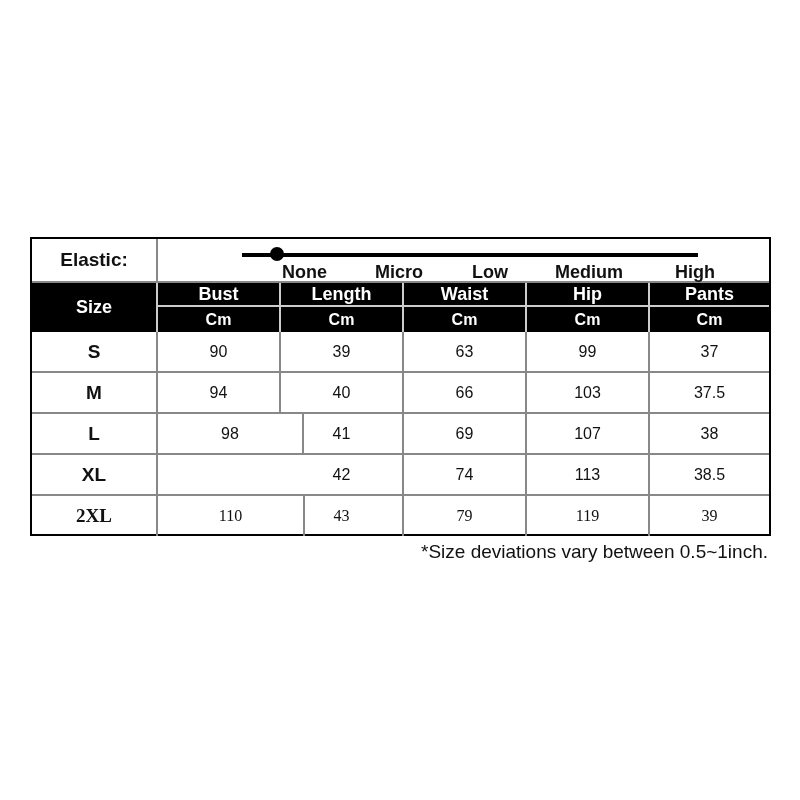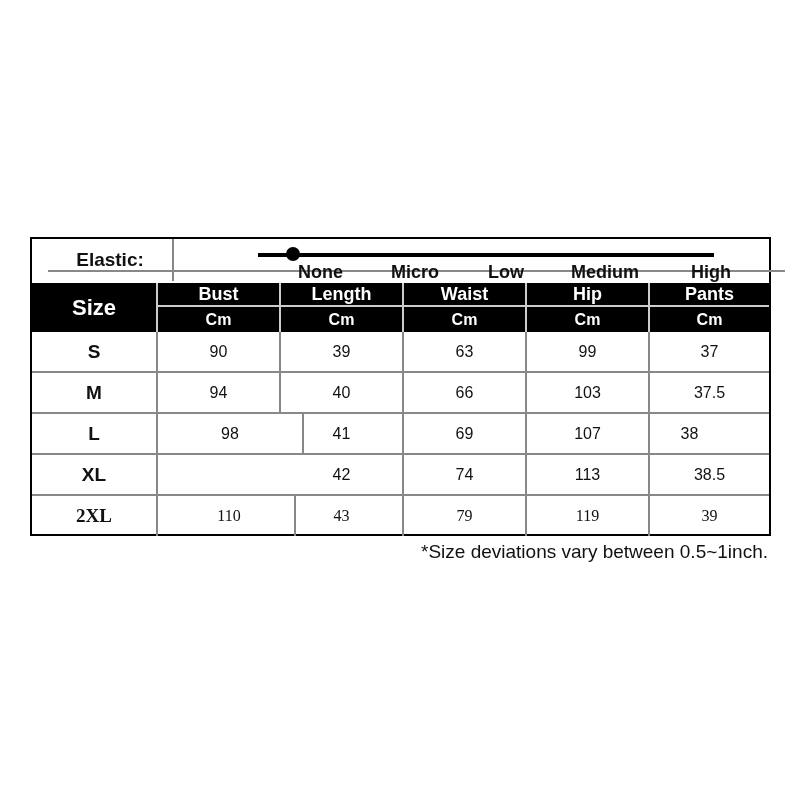--- a/index.html
+++ b/index.html
@@ -1,25 +1,25 @@
 <!DOCTYPE html>
 <html><head>
 <meta charset="utf-8">
 <style>
   html, body { margin:0; padding:0; background:#ffffff; }
   body { width:800px; height:800px; position:relative; font-family:"Liberation Sans", sans-serif; color:#111; }
   .chart { position:absolute; left:30px; top:237px; width:741px; height:299px; border:2px solid #000; box-sizing:border-box; }
-  .row-elastic { position:absolute; left:16px; top:0; width:100%; height:33px; border-bottom:2px solid #888; box-sizing:border-box;padding-left:9px; }
+  .row-elastic { position:absolute; left:0; top:0; width:100%; height:44px; border-bottom:2px solid #888; box-sizing:border-box;padding-left:9px; }
   .elastic-label { position:absolute; left:0; top:0; width:126px; height:42px; border-right:2px solid #888; box-sizing:border-box; display:flex; align-items:center; justify-content:center; font-weight:bold; font-size:19px; }
   .slider-track { position:absolute; left:210px; top:14px; width:456px; height:4px; background:#000; }
   .slider-knob { position:absolute; left:238px; top:8px; width:14px; height:14px; border-radius:50%; background:#000; }
   .levels { position:absolute; top:23px; left:0; width:100%; height:20px;margin-left:34px; }
   .level { position:absolute; font-weight:bold; font-size:18px; }
   .head { position:absolute; left:0; top:44px; width:100%; height:49px; background:#000; color:#fff; }
-  .size-head { position:absolute; left:0; top:0; width:126px; height:49px; border-right:2px solid #ccc; box-sizing:border-box; display:flex; align-items:center; justify-content:center; font-weight:bold; font-size:22px; }
+  .size-head { position:absolute; left:0; top:0; width:126px; height:49px; border-right:2px solid #ccc; box-sizing:border-box; display:flex; align-items:center; justify-content:center; font-weight:bold; font-size:18px; }
   .col-head { position:absolute; top:0; height:49px; border-right:2px solid #ccc; box-sizing:border-box; }
   .col-head:last-child { border-right:none; }
   .col-name { height:24px; display:flex; align-items:center; justify-content:center; font-weight:bold; font-size:18px; border-bottom:2px solid #ccc; box-sizing:border-box; }
   .col-unit { height:25px; display:flex; align-items:center; justify-content:center; font-weight:bold; font-size:16px; }
   .body-rows { position:absolute; left:0; top:93px; width:100%; }
   .data-row { position:relative; height:41px; border-bottom:2px solid #888; box-sizing:border-box; }
   .data-row:last-child { border-bottom:none; height:40px;font-family:Liberation Serif, serif; }
   .cell { position:absolute; top:0; height:100%; display:flex; align-items:center; justify-content:center; font-size:16px; border-right:2px solid #888; box-sizing:border-box; }
   .cell.size { font-weight:bold; font-size:19px; }
   .cell.last { border-right:none; }
@@ -82,32 +82,32 @@
       <div class="cell" style="left:372px;width:123px">66</div>
       <div class="cell" style="left:495px;width:123px">103</div>
       <div class="cell last" style="left:618px;width:119px">37.5</div>
     </div>
     <div class="data-row">
       <div class="cell size" style="left:0;width:126px">L</div>
       <div class="cell" style="left:126px;width:146px">98</div>
       <div class="cell" style="left:249px;width:123px">41</div>
       <div class="cell" style="left:372px;width:123px">69</div>
       <div class="cell" style="left:495px;width:123px">107</div>
-      <div class="cell last" style="left:598px;width:119px">38</div>
+      <div class="cell last" style="left:618px;width:119px">38</div>
     </div>
     <div class="data-row">
       <div class="cell size" style="left:0;width:126px">XL</div>
       <div class="cell" style="left:249px;width:123px">42</div>
       <div class="cell" style="left:372px;width:123px">74</div>
       <div class="cell" style="left:495px;width:123px">113</div>
       <div class="cell last" style="left:618px;width:119px">38.5</div>
     </div>
     <div class="data-row">
       <div class="cell size" style="left:0;width:126px">2XL</div>
-      <div class="cell" style="left:132px;width:132px">110</div>
+      <div class="cell" style="left:126px;width:147px">110</div>
       <div class="cell" style="left:249px;width:123px">43</div>
       <div class="cell" style="left:372px;width:123px">79</div>
       <div class="cell" style="left:495px;width:123px">119</div>
       <div class="cell last" style="left:618px;width:119px">39</div>
     </div>
   </div>
 </div>
 
 <div class="note">*Size deviations vary between 0.5~1inch.</div>
 

